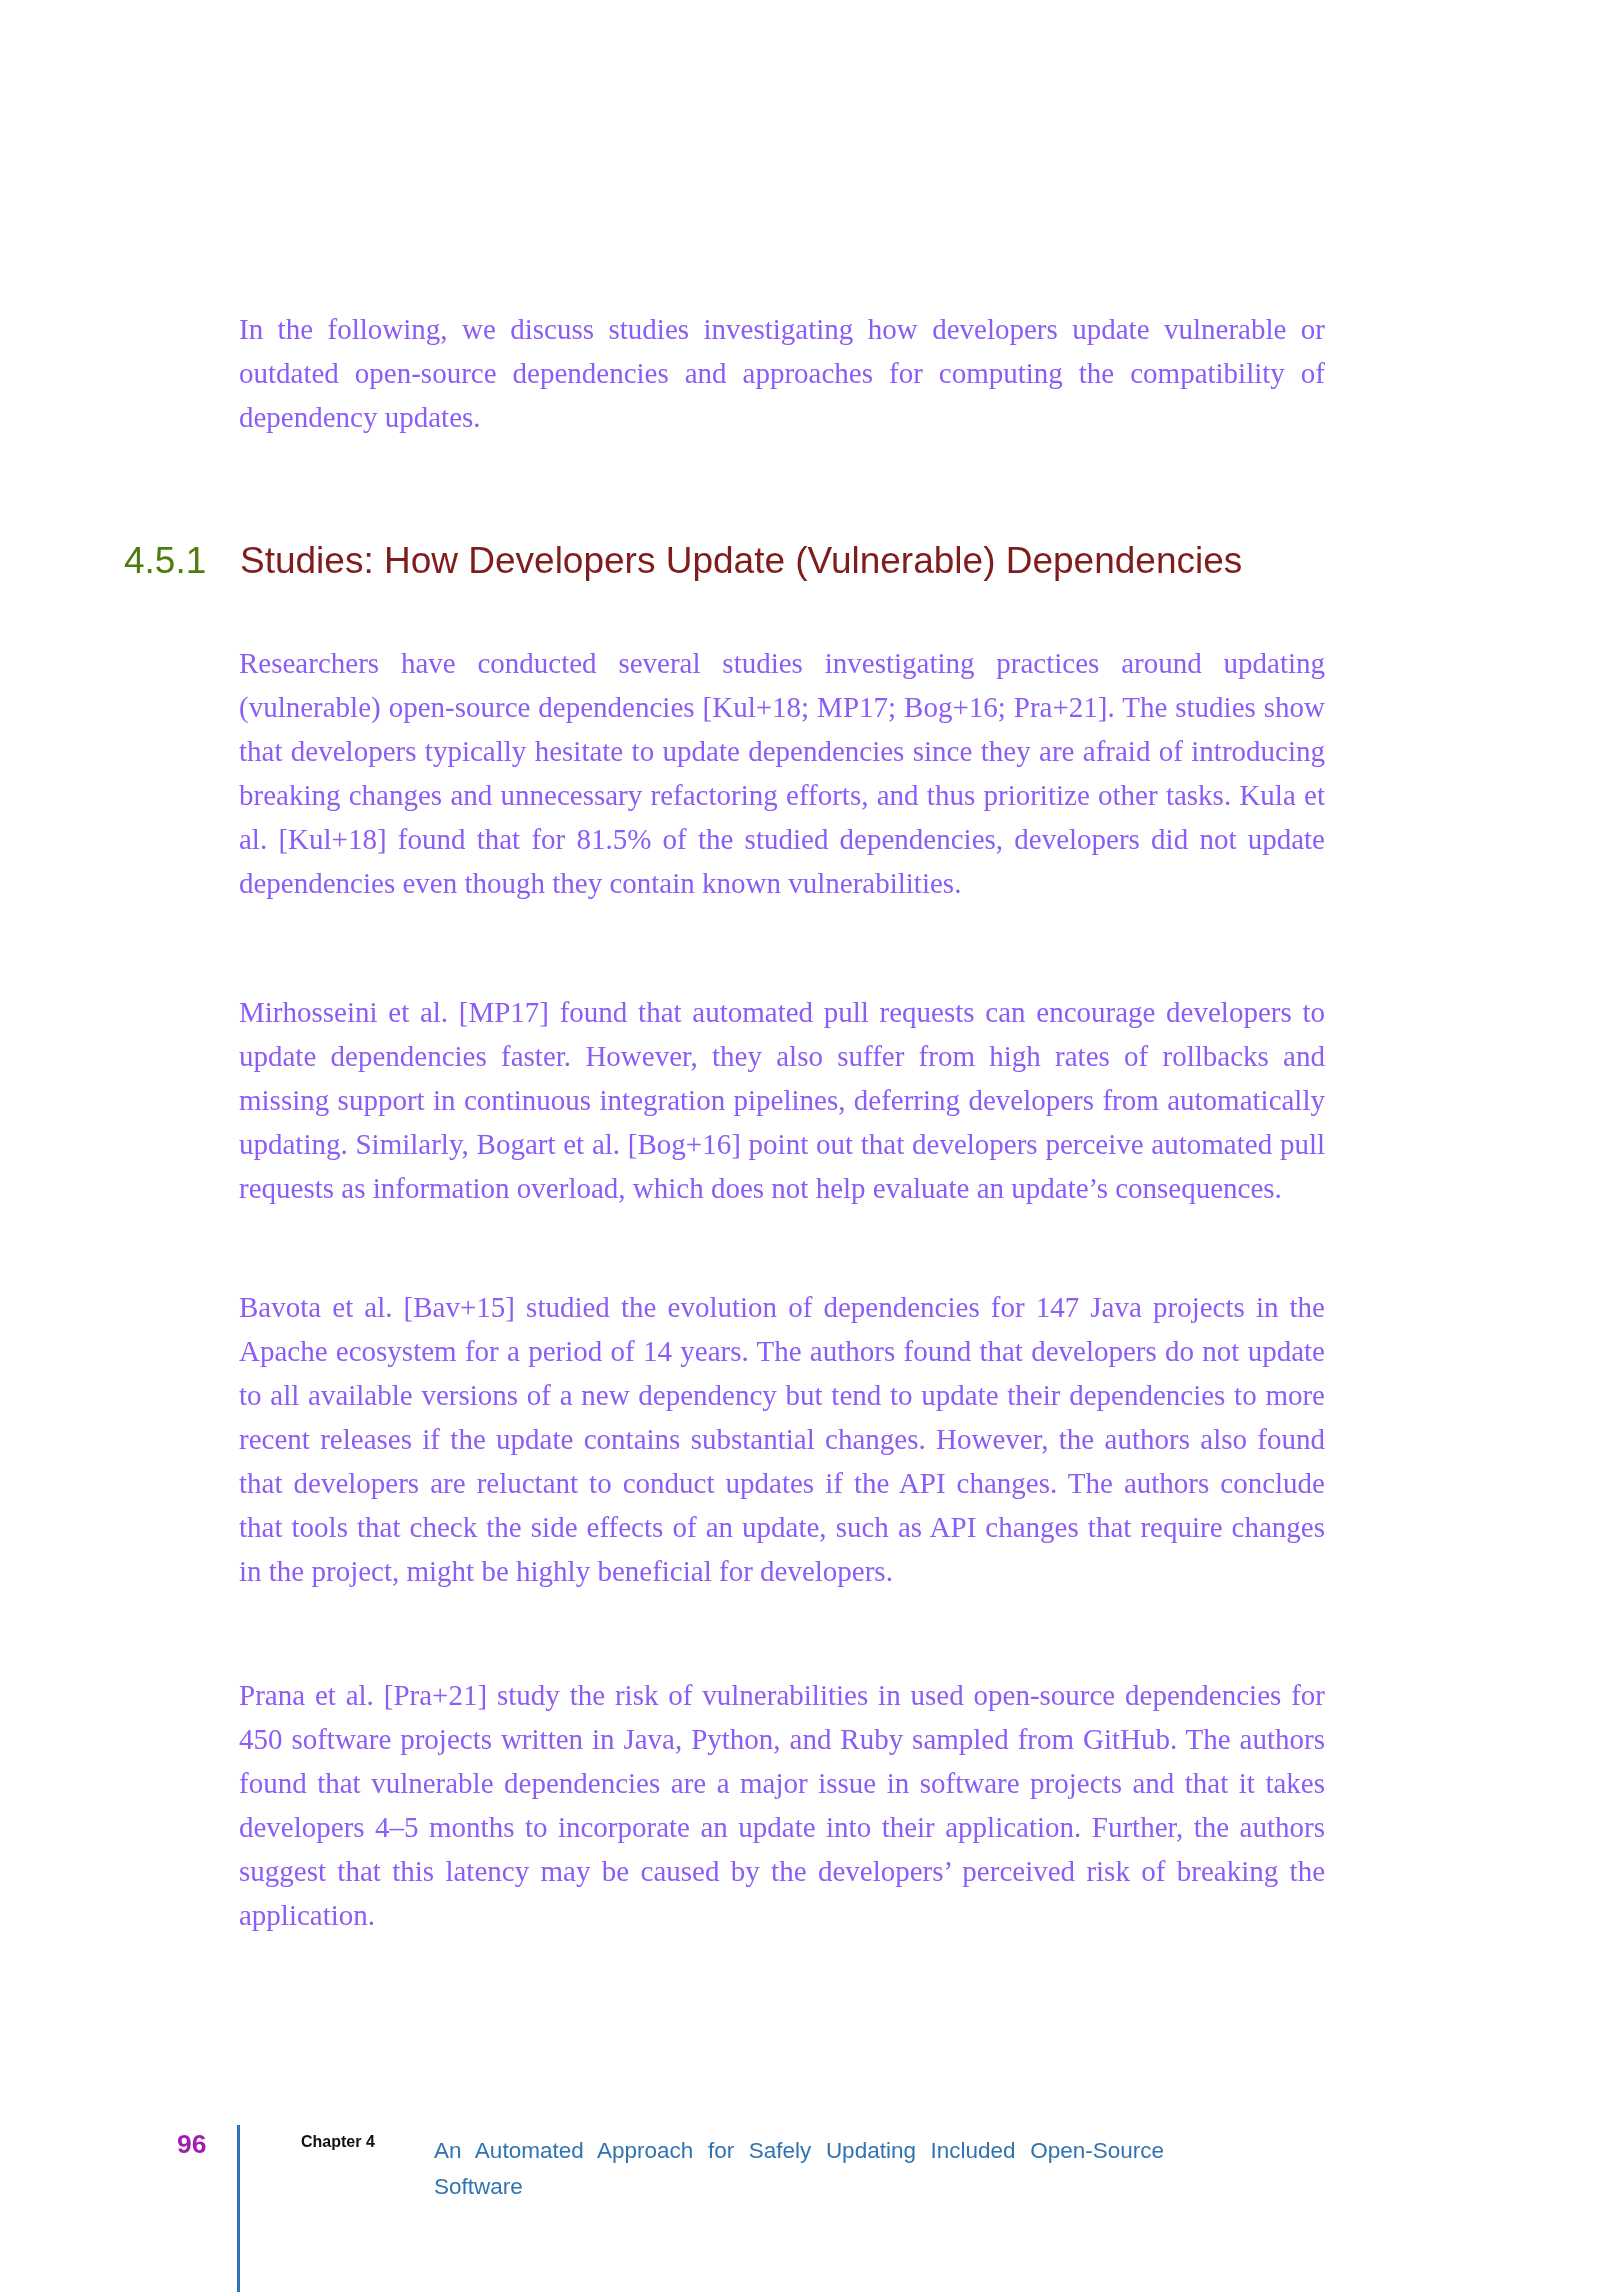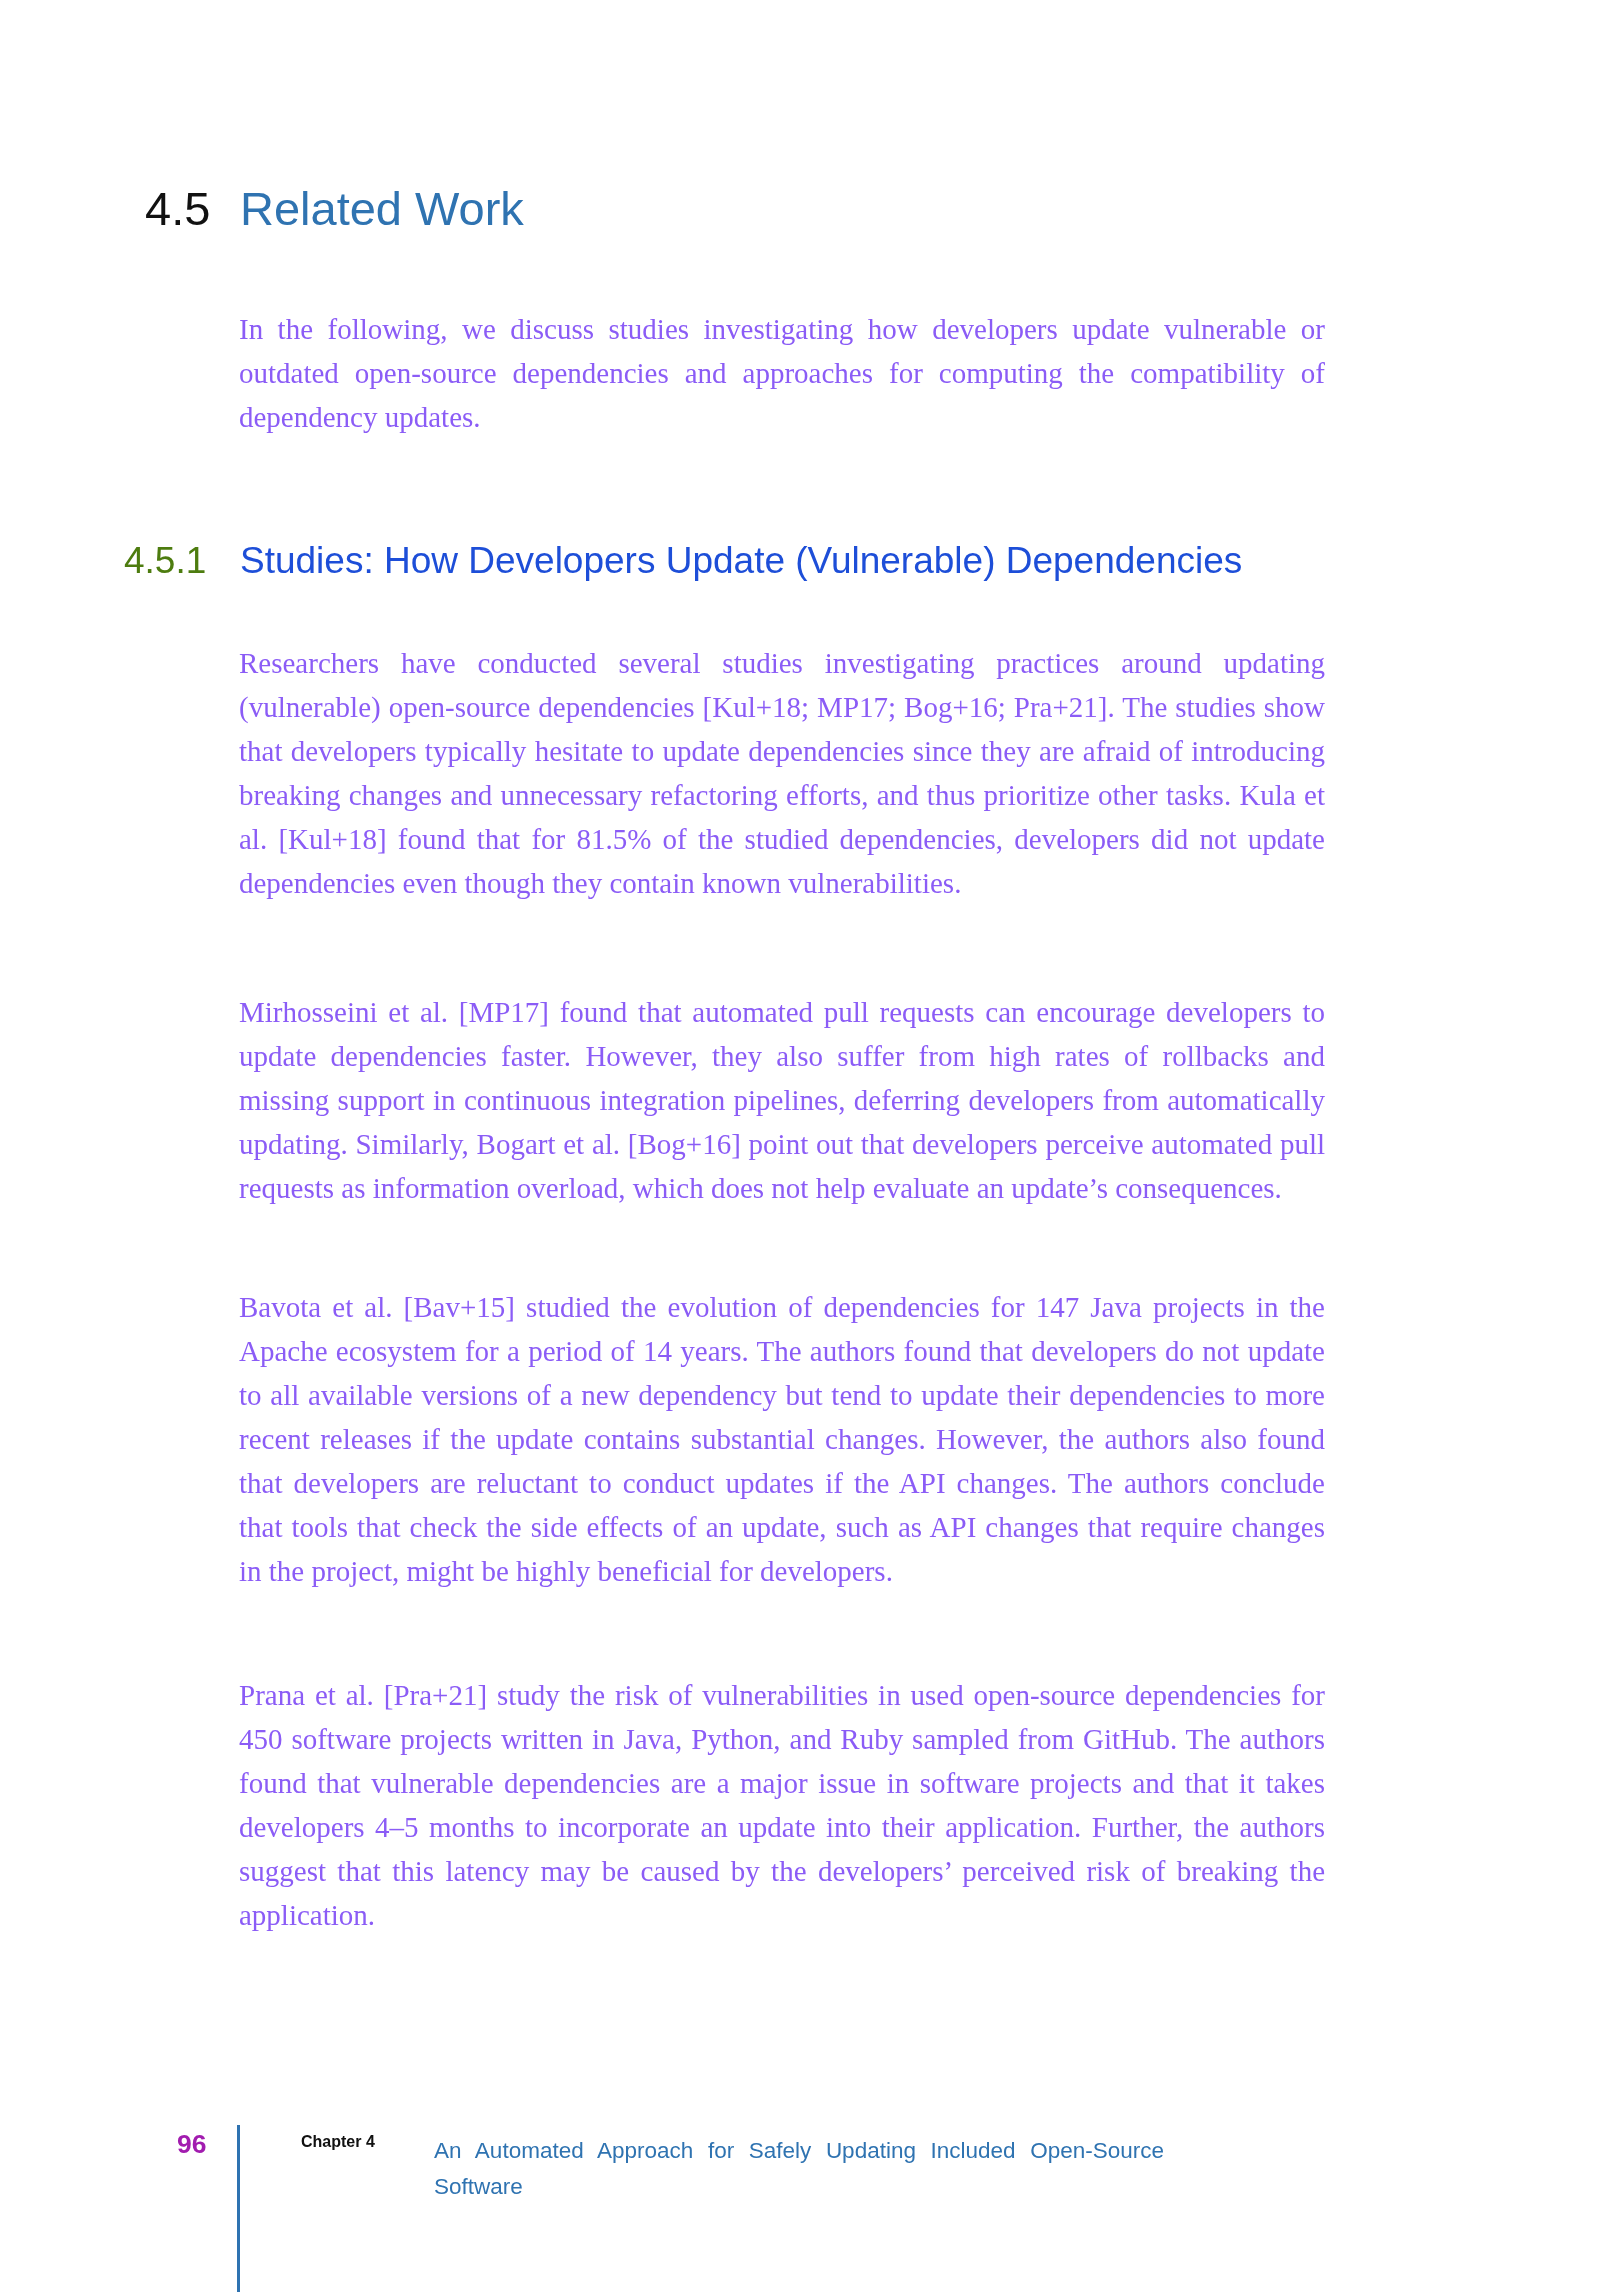--- a/index.html
+++ b/index.html
@@ -13,21 +13,21 @@
     }
     .h-section .num { color: #111111; display: inline-block; width: 95px; }
     .h-section .title { color: #2f73b1; }
 
     .h-sub {
       position: absolute; left: 124px; top: 537px;
       font-family: "Liberation Sans", sans-serif; font-size: 37px; line-height: 47px;
       white-space: nowrap;
     }
     .h-sub .num { color: #4d7c0f; display: inline-block; width: 116px; }
-    .h-sub .title { color: #1d4ed8; margin-top: 44px; }
+    .h-sub .title { color: #7f1d1d; margin-top: 44px; }
 
     .para {
       position: absolute; left: 239px; width: 1086px;
       font-family: "Liberation Serif", serif; font-size: 29px; line-height: 44px;
       color: #8b5cf6; text-align: justify; hyphens: auto; margin: 0;
     }
 
     .footer-bar {
       position: absolute; left: 237px; top: 2125px; width: 2.9px; height: 168px;
       background: #2f73b1;
@@ -46,23 +46,20 @@
       position: absolute; left: 434px; top: 2133px; width: 730px;
       font-family: Liberation Sans, sans-serif; font-size: 22.5px; line-height: 36px;
       color: #2f73b1; text-align: justify; text-align-last: left; word-spacing: 5.9px;
     }
   </style>
 </head>
 <body>
 
 <div class="page">
 
-  <h1 class="h-section" style="margin:0;font-weight:normal;">
-    <span class="num">4.5</span><span class="title">Related Work</span>
-  </h1>
 
   <p class="para" style="top:307px;">In the following, we discuss studies investigating how developers update vulnerable or outdated open-source dependencies and approaches for computing the compatibility of dependency updates.</p>
 
   <h2 class="h-sub" style="margin:0;font-weight:normal;">
     <span class="num">4.5.1</span><span class="title">Studies: How Developers Update (Vulnerable) Dependencies</span>
   </h2>
 
   <p class="para" style="top:641px;">Researchers have conducted several studies investigating practices around updating (vulnerable) open-source dependencies [Kul+18; MP17; Bog+16; Pra+21]. The studies show that developers typically hesitate to update dependencies since they are afraid of introducing breaking changes and unnecessary refactoring efforts, and thus prioritize other tasks. Kula et al. [Kul+18] found that for 81.5% of the studied dependencies, developers did not update dependencies even though they contain known vulnerabilities.</p>
   <p class="para" style="top:990px;">Mirhosseini et al. [MP17] found that automated pull requests can encourage developers to update dependencies faster. However, they also suffer from high rates of rollbacks and missing support in continuous integration pipelines, deferring developers from automatically updating. Similarly, Bogart et al. [Bog+16] point out that developers perceive automated pull requests as information overload, which does not help evaluate an update’s consequences.</p>
   <p class="para" style="top:1285px;">Bavota et al. [Bav+15] studied the evolution of dependencies for 147 Java projects in the Apache ecosystem for a period of 14 years. The authors found that developers do not update to all available versions of a new dependency but tend to update their dependencies to more recent releases if the update contains substantial changes. However, the authors also found that developers are reluctant to conduct updates if the API changes. The authors conclude that tools that check the side effects of an update, such as API changes that require changes in the project, might be highly beneficial for developers.</p>

